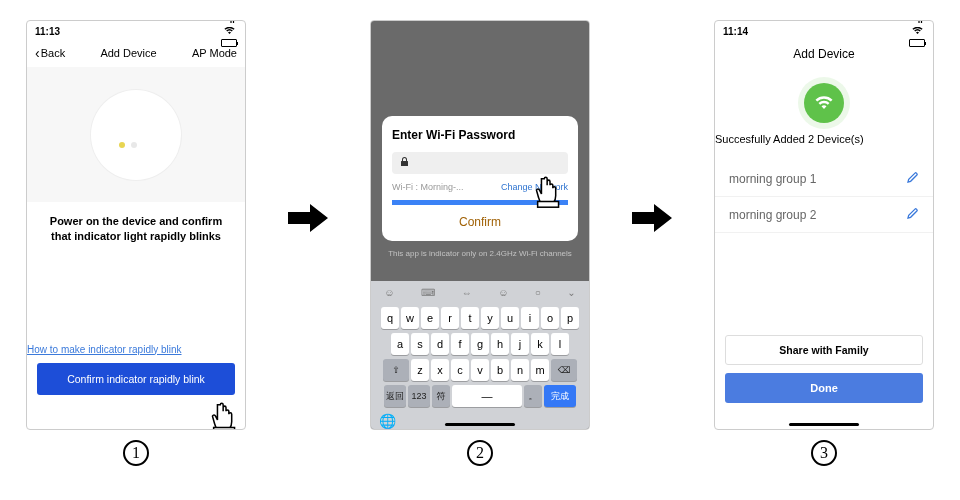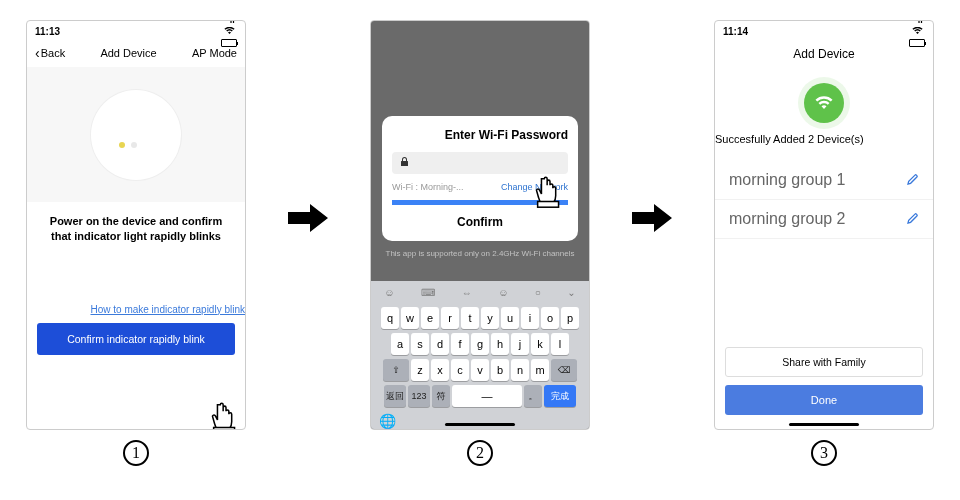--- a/index.html
+++ b/index.html
@@ -78,23 +78,23 @@
     text-align: center;
     font-size: 11px;
     font-weight: 600;
     padding: 12px 18px;
     line-height: 1.35;
   }
   .help-link {
     color: #3b7adb;
     font-size: 10px;
     text-decoration: underline;
-    text-align: right;
+    text-align: left;
     display: block;
-    margin-top: 48px;
+    margin-top: 88px;
   }
   .primary-btn {
     margin: 8px 10px;
     background: #1d4ed8;
     color: #fff;
     text-align: center;
     padding: 10px 4px;
     font-size: 10.5px;
     border-radius: 3px;
   }
@@ -115,21 +115,21 @@
   .modal {
     position: absolute;
     left: 11px; right: 11px; top: 95px;
     background: #fff;
     border-radius: 10px;
     padding: 12px 10px 0 10px;
   }
   .modal h3 {
     font-size: 12px;
     font-weight: 700;
-    text-align: right;
+    text-align: left;
     margin-bottom: 10px;
   }
   .pw-field {
     background: #efefef;
     border-radius: 4px;
     height: 22px;
     display: flex;
     align-items: center;
     padding: 0 8px;
     margin-bottom: 8px;
@@ -139,23 +139,23 @@
     display: flex;
     justify-content: space-between;
     font-size: 9px;
     color: #999;
     padding-bottom: 8px;
     border-bottom: 5px solid #3b82f6;
   }
   .net-row .link { color: #2f74d0; font-weight: 500; }
   .modal-confirm {
     text-align: center;
-    color: #000000;
+    color: #a16207;
     font-size: 12px;
-    font-weight: 700;
+    font-weight: 400;
     padding: 10px 0 12px 0;
   }
   .support-note {
     position: absolute;
     left: 0; right: 0;
     top: 228px;
     text-align: center;
     font-size: 8px;
     color: #c2c2c2;
   }
@@ -205,25 +205,25 @@
     background:#5fc24a;
     margin: 22px auto 10px auto;
     display:flex; align-items:center; justify-content:center;
     box-shadow: 0 0 0 6px rgba(95,194,74,0.12);
   }
   .s3-msg { text-align:left; font-size:11px; margin-bottom:16px; }
   .dev-row {
     display:flex; justify-content:space-between; align-items:center;
     padding: 10px 14px;
     border-bottom: 1px solid #f1f1f1;
-    font-size:16px; color:#666;
+    font-size:12px; color:#666;
   }
   .edit { color:#3b7adb; font-size:12px; }
   .s3-bottom {
-    position:absolute; left:0; right:0; bottom:4px; padding:8px 10px 10px 10px;
+    position:absolute; left:0; right:0; bottom:16px; padding:8px 10px 10px 10px;font-weight:bold;
   }
   .share-btn {
     border:1px solid #ddd; border-radius:3px;
     text-align:center; font-size:10.5px; padding:8px;
     margin-bottom:8px; background:#fff;
   }
   .done-btn {
     background:#4b7ce0; color:#fff; border-radius:3px;
     text-align:center; font-size:11px; padding:9px;
   }
@@ -308,21 +308,21 @@
               </svg>
           </span>
         </div>
         <div class="net-row">
           <span><span>Wi-Fi</span> : <span>Morning-...</span></span>
           <span class="link">Change Network</span>
         </div>
         <div class="modal-confirm">Confirm</div>
       </div>
 
-      <div class="support-note">This app is supported only on 2.4GHz Wi-Fi channels</div>
+      <div class="support-note">This app is indicator only on 2.4GHz Wi-Fi channels</div>
 
       <div class="kbd-suggest">
         <span>☺</span>
         <span>⌨</span>
         <span>⇔</span>
         <span>☺</span>
         <span>○</span>
         <span>⌄</span>
       </div>
 

